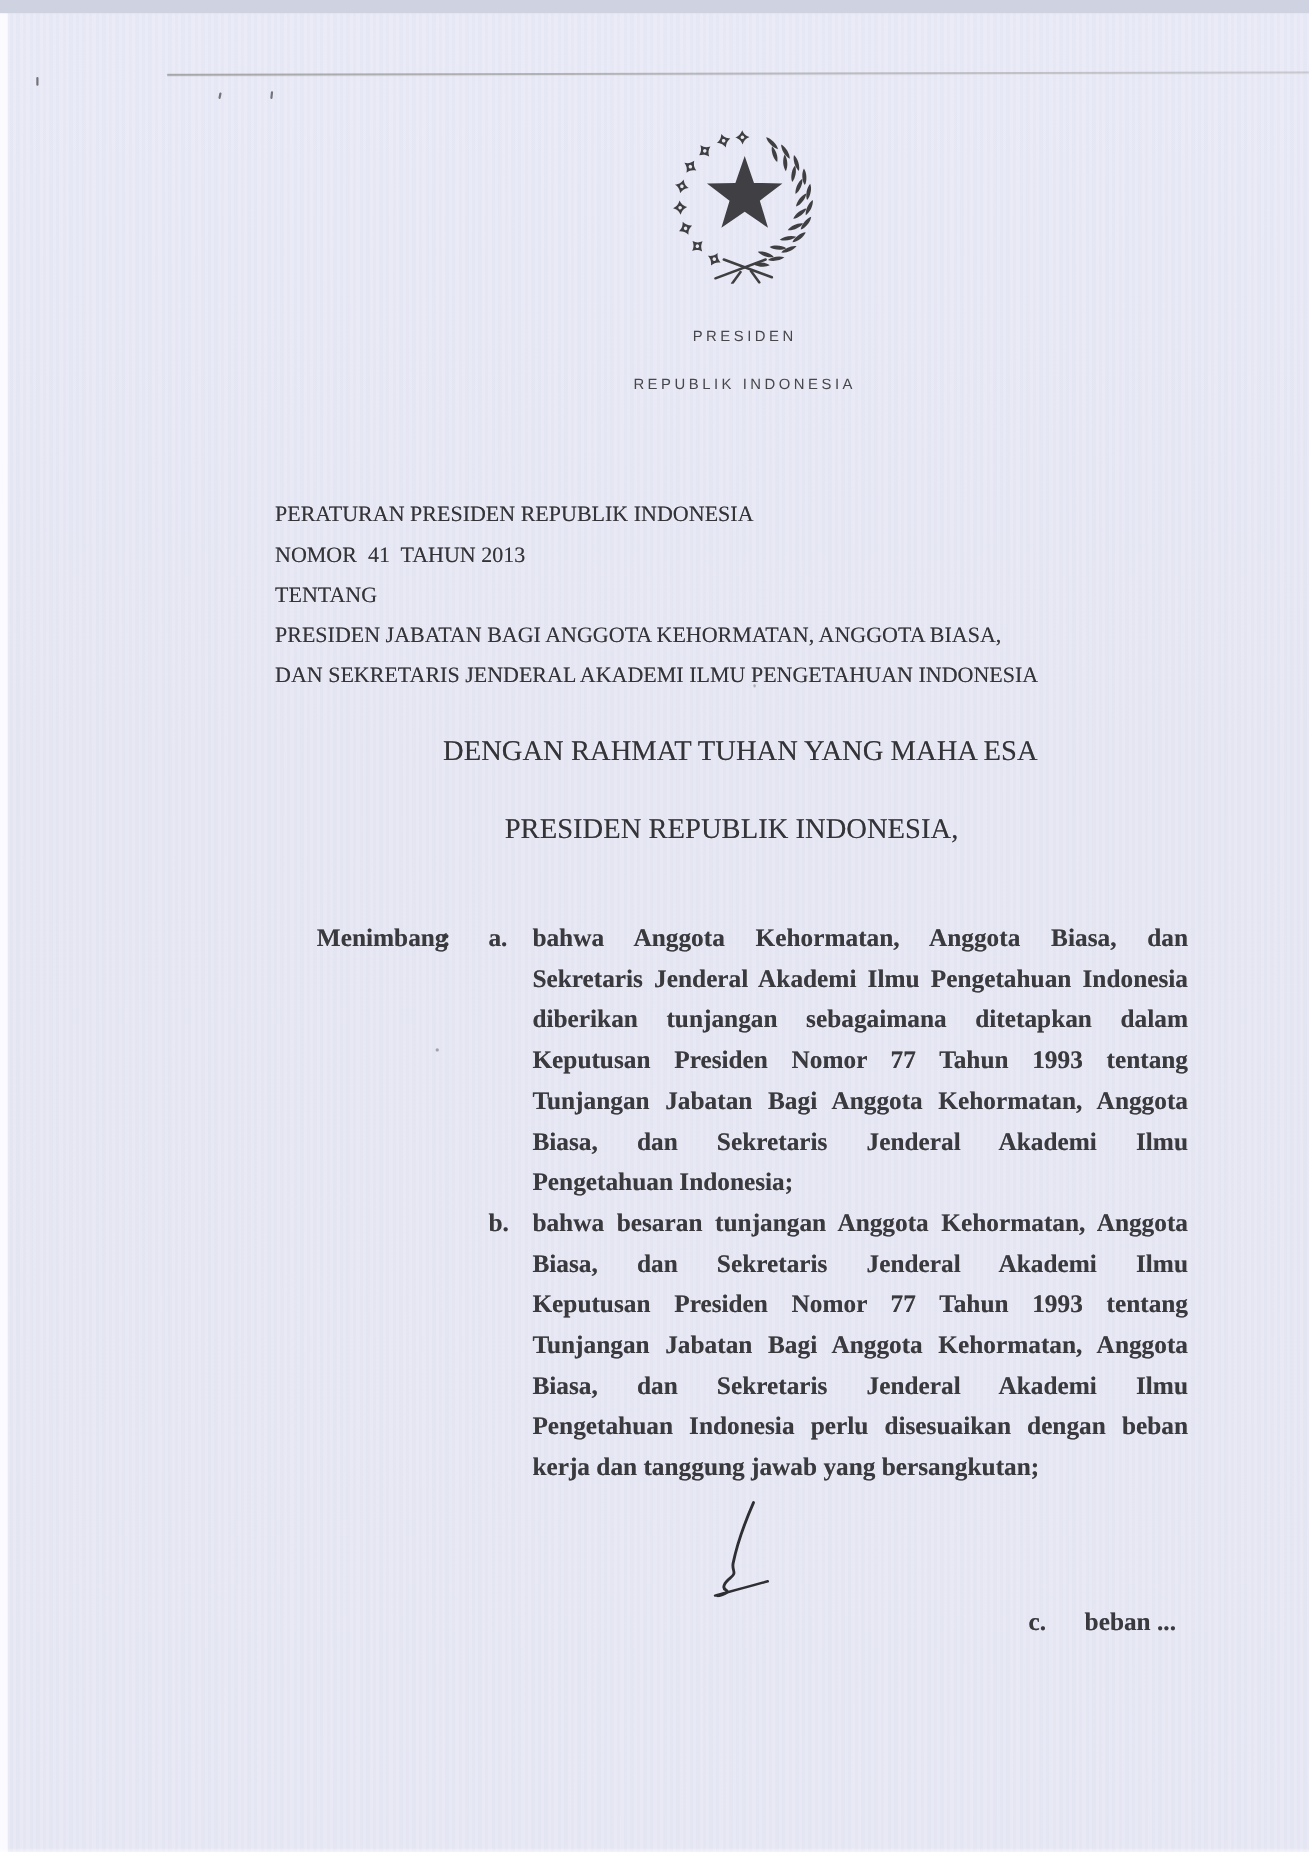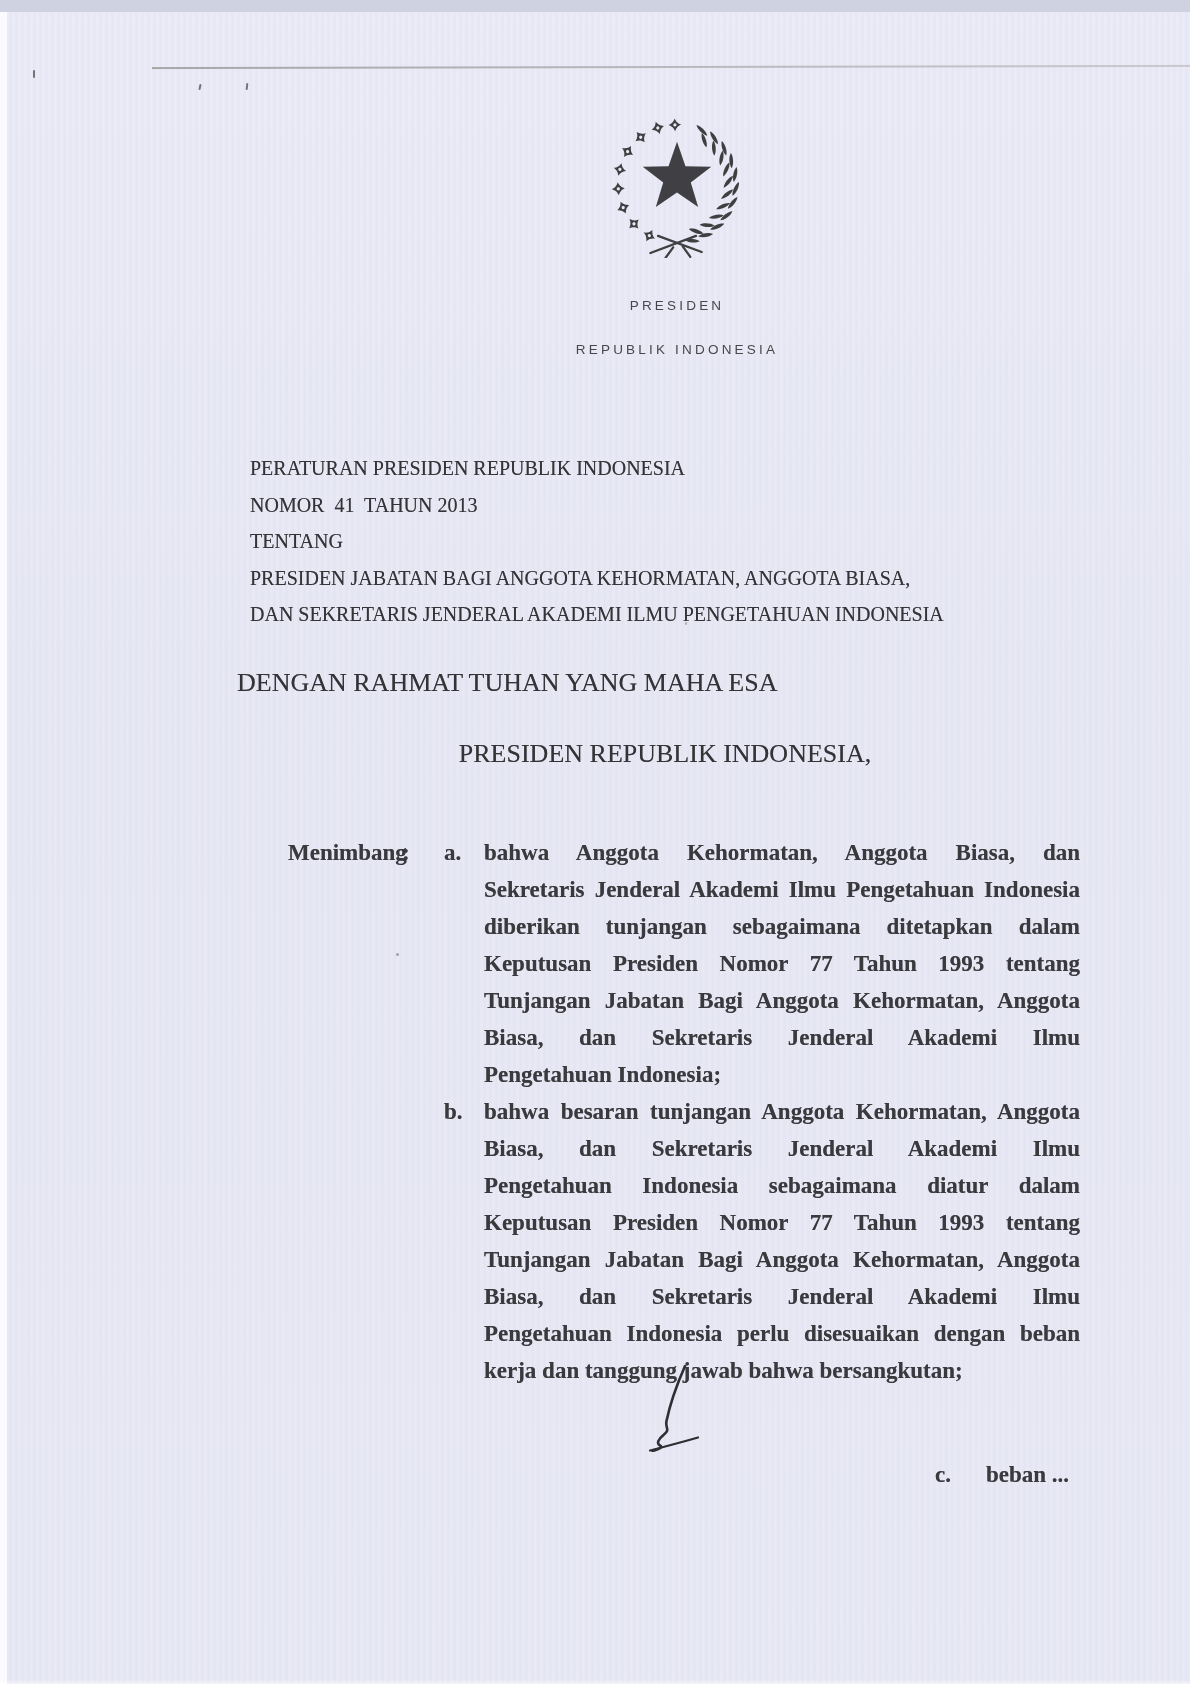--- a/index.html
+++ b/index.html
@@ -32,21 +32,21 @@
   .emblem{left:582px;top:103px;width:190px;height:143px;}
 
   .letterhead{left:477px;top:258px;width:400px;text-align:center;
     font-family:"Liberation Sans", sans-serif;font-size:13.5px;line-height:14.5px;
     letter-spacing:3.2px;color:#47474b;white-space:pre;}
 
   .doc-title{left:250px;top:438px;width:830px;text-align:left;
     font-size:20px;color:#343438;}
   .doc-title .tline{height:36.5px;line-height:36.5px;white-space:pre;}
 
-  .invocation{left:237px;top:656px;width:830px;text-align:left;font-size:26px;color:#343438;}
+  .invocation{left:258px;top:656px;width:830px;text-align:center;font-size:26px;color:#343438;}
   .authority{left:250px;top:727px;width:830px;text-align:center;font-size:26px;color:#343438;}
 
   .body-text{font-size:23px;color:#3a3a3e;font-weight:bold;}
   .c-label{left:288px;top:822px;height:37px;line-height:37px;}
   .c-colon{left:402px;top:822px;height:37px;line-height:37px;}
   .m-a{left:444px;top:822px;height:37px;line-height:37px;}
   .m-b{left:444px;top:1081px;height:37px;line-height:37px;}
   .lines-a{left:484px;top:822px;width:596px;}
   .lines-b{left:484px;top:1081px;width:596px;}
   .line{height:37px;line-height:37px;text-align:justify;text-align-last:justify;}
@@ -150,26 +150,25 @@
     <div class="line">Keputusan Presiden Nomor 77 Tahun 1993 tentang</div>
     <div class="line">Tunjangan Jabatan Bagi Anggota Kehormatan, Anggota</div>
     <div class="line">Biasa, dan Sekretaris Jenderal Akademi Ilmu</div>
     <div class="line last">Pengetahuan Indonesia;</div>
   </div>
 
   <div class="abs body-text soft m-b">b.</div>
   <div class="abs body-text soft lines-b">
     <div class="line">bahwa besaran tunjangan Anggota Kehormatan, Anggota</div>
     <div class="line">Biasa, dan Sekretaris Jenderal Akademi Ilmu</div>
-    <div class="line">Pengetahuan Indonesia sebagaimana diatur dalam</div>
     <div class="line">Keputusan Presiden Nomor 77 Tahun 1993 tentang</div>
     <div class="line">Tunjangan Jabatan Bagi Anggota Kehormatan, Anggota</div>
     <div class="line">Biasa, dan Sekretaris Jenderal Akademi Ilmu</div>
     <div class="line">Pengetahuan Indonesia perlu disesuaikan dengan beban</div>
-    <div class="line last">kerja dan tanggung jawab bahwa bersangkutan;</div>
+    <div class="line last">kerja dan tanggung jawab yang bersangkutan;</div>
   </div>
 
   <svg class="abs paraf" viewBox="0 0 62 90" xmlns="http://www.w3.org/2000/svg">
     <path d="M40,4 C33,20 25,42 21.5,59 C20,66 25.5,67.5 19,72.5 C13.5,77 11,81.5 15,83.5 C18.5,85.3 13,87.5 7.5,89" fill="none" stroke="#2e2e33" stroke-width="2.6" stroke-linecap="round"></path>
     <path d="M5,88.5 C20,84.5 34,81 53,75.5" fill="none" stroke="#2e2e33" stroke-width="2.2" stroke-linecap="round"></path>
   </svg>
 
   <div class="abs body-text soft catchword-marker">c.</div>
   <div class="abs body-text soft catchword-text">beban ...</div>
 

